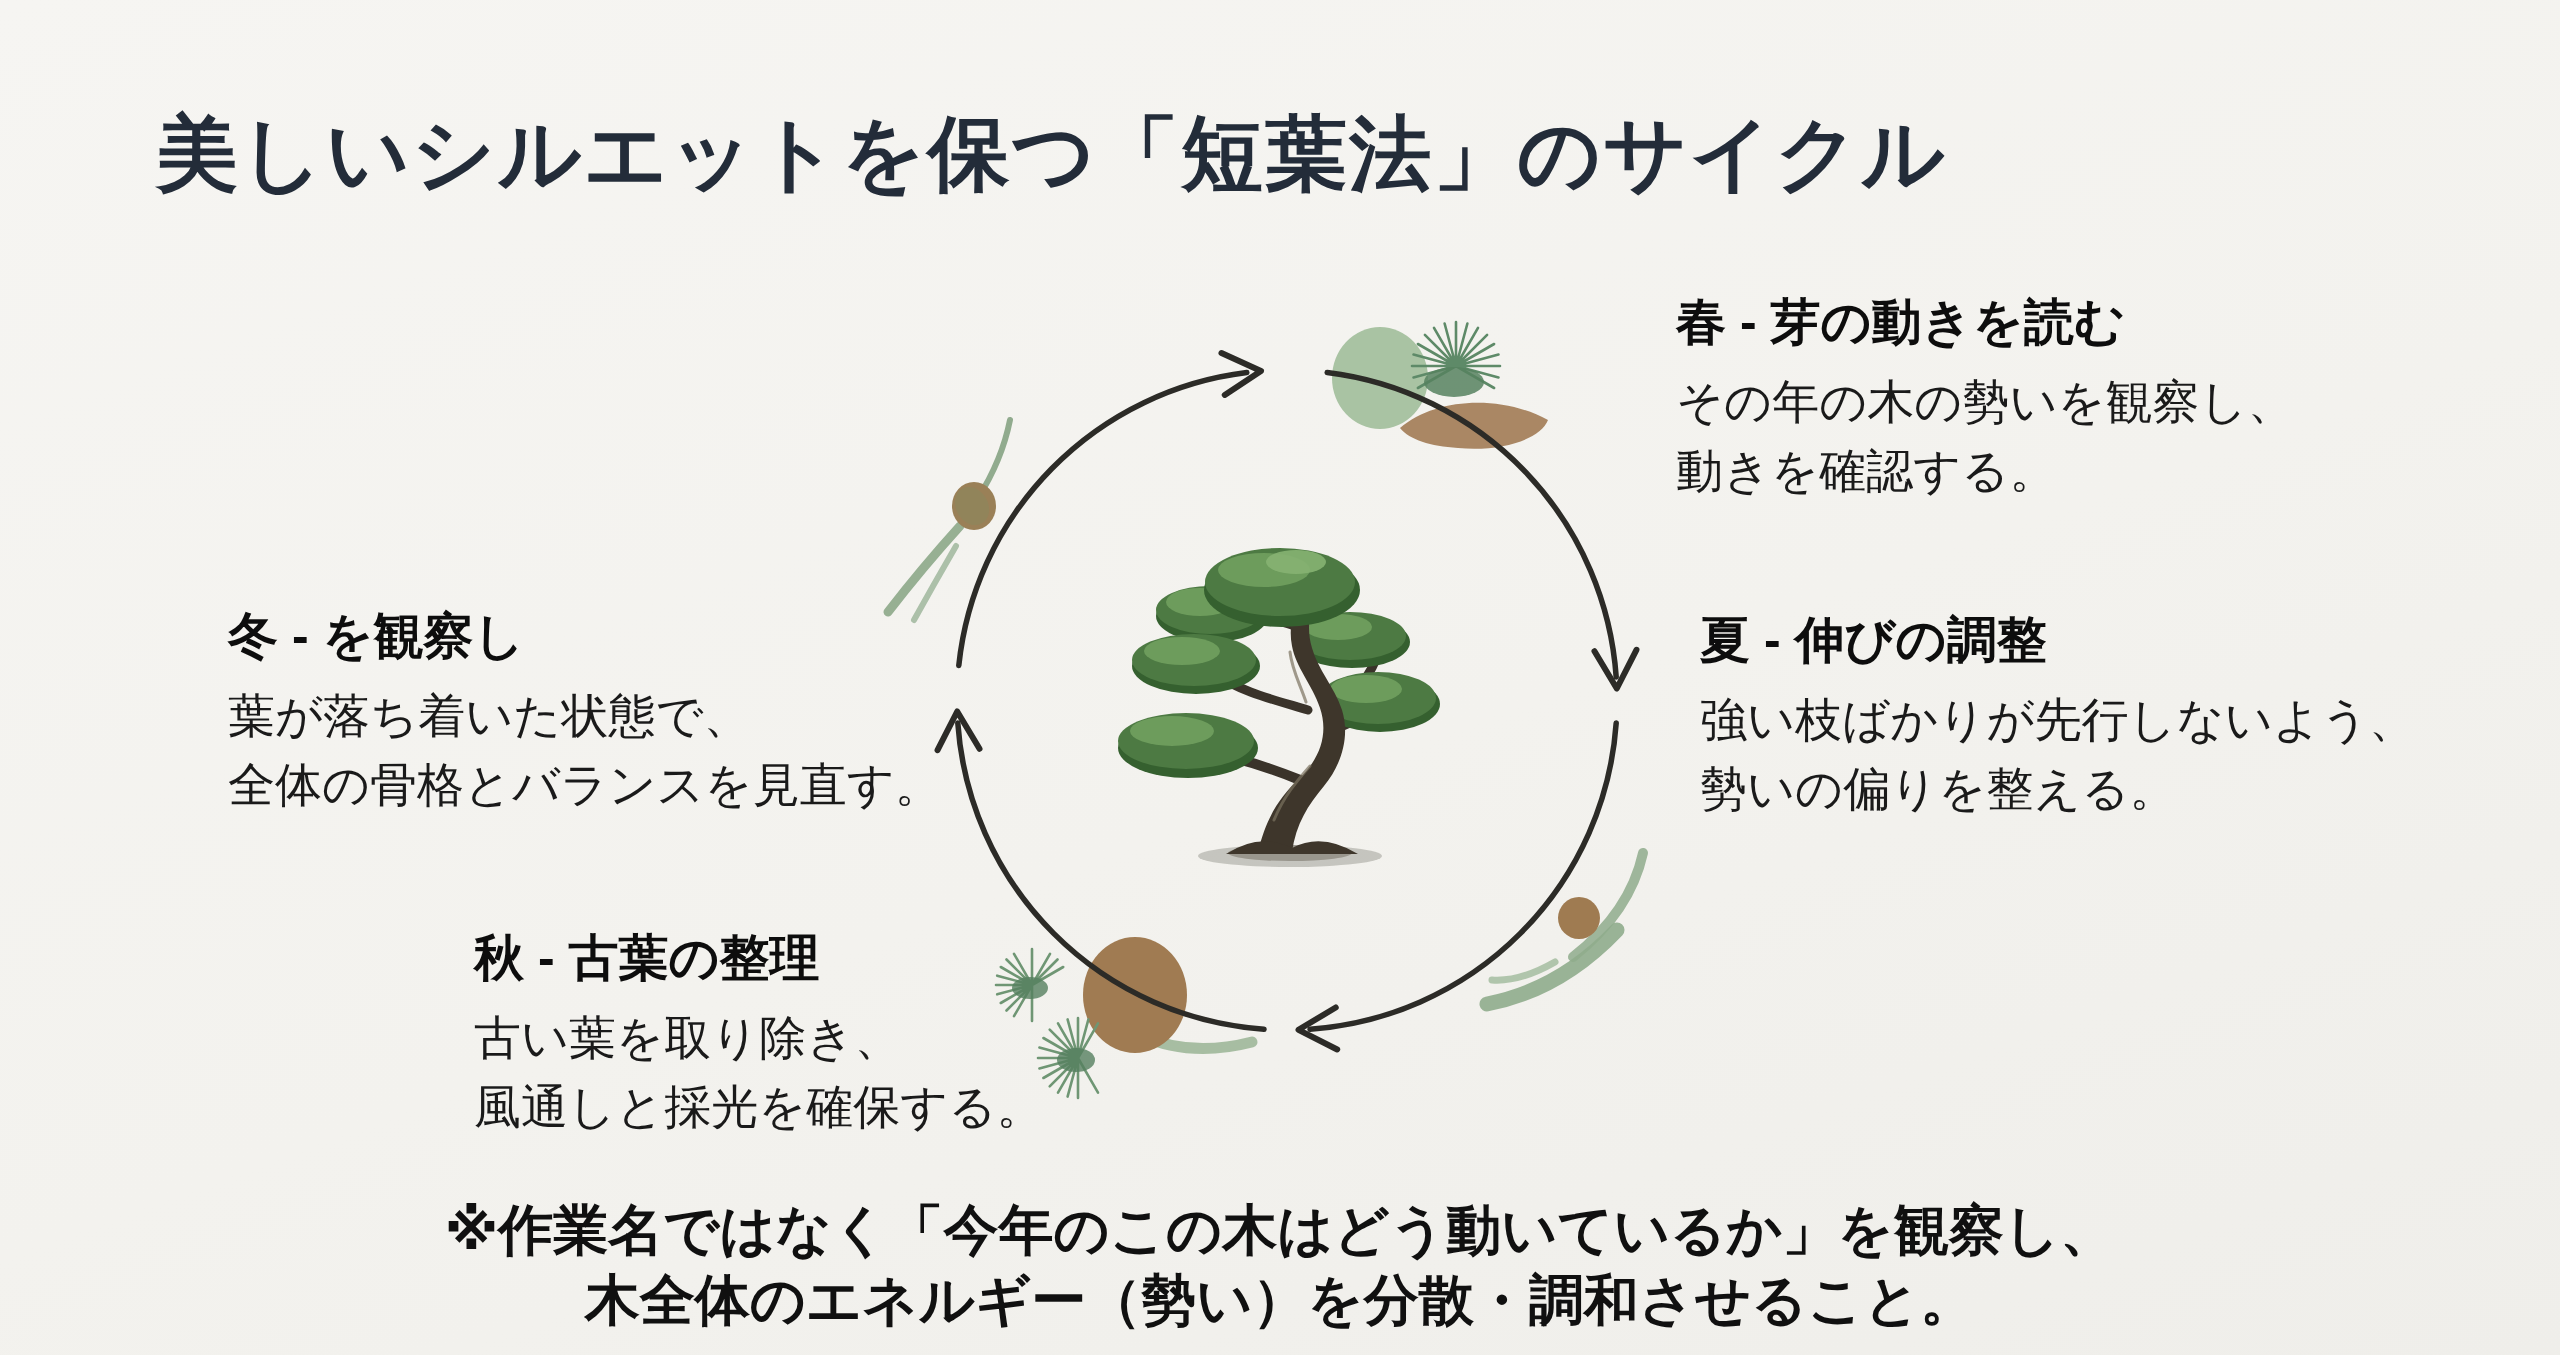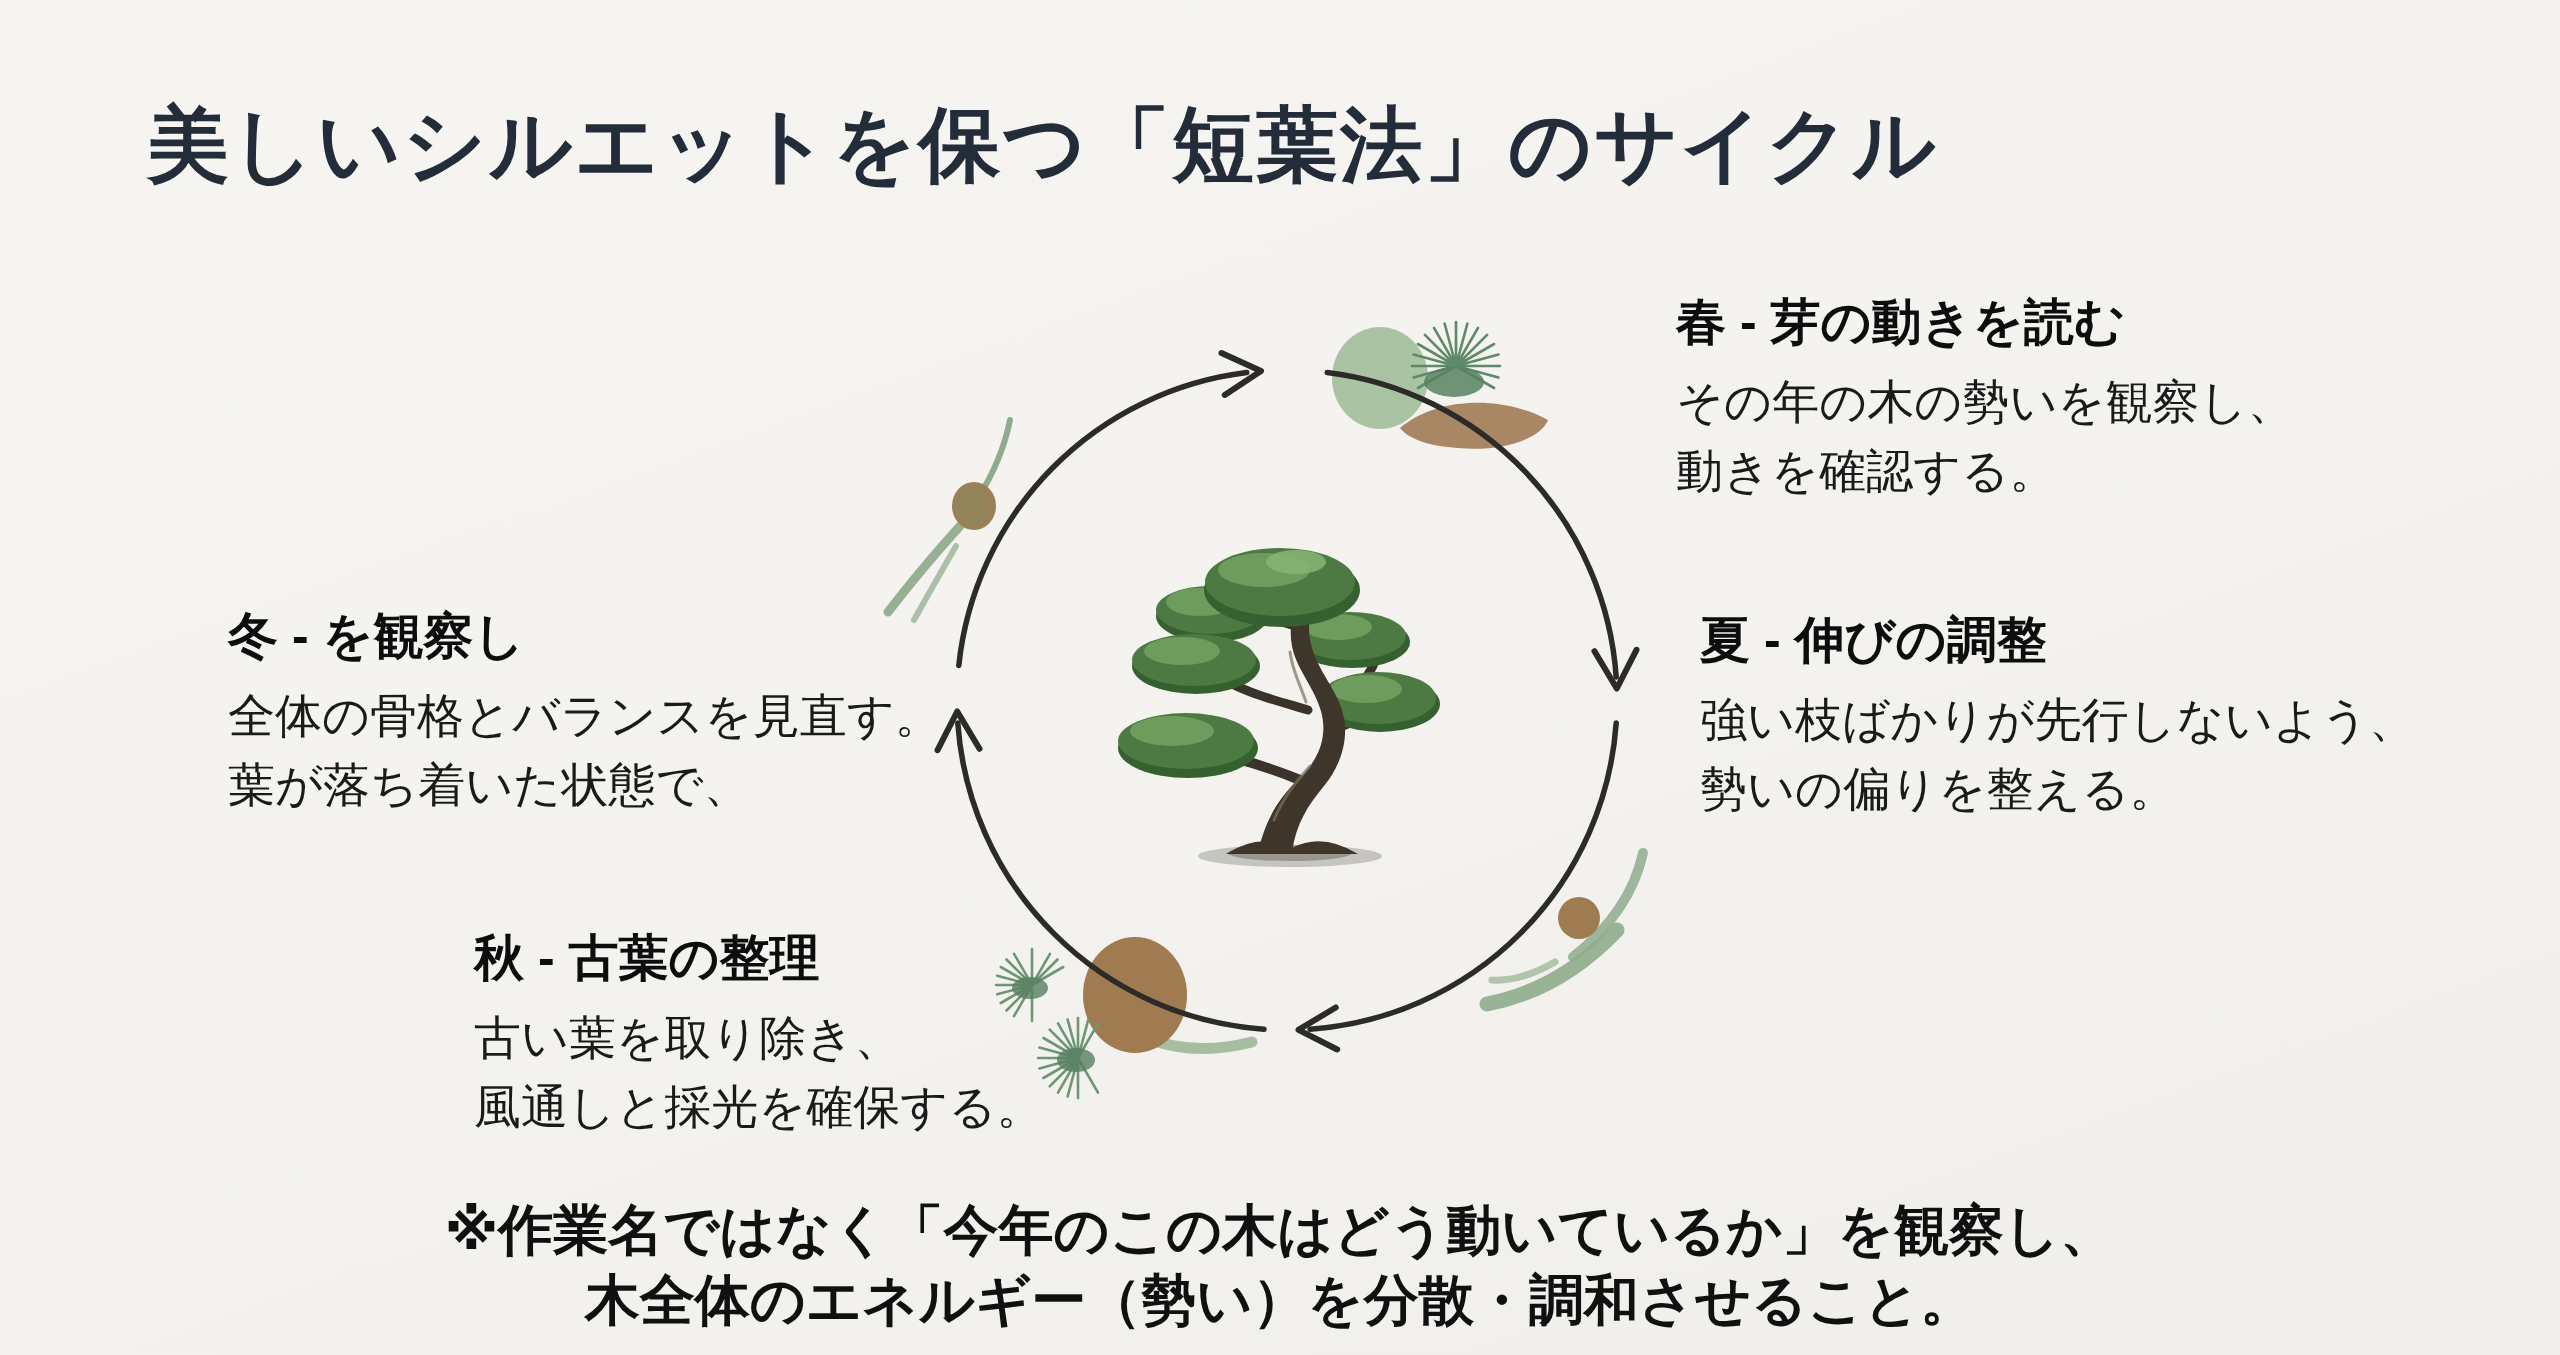--- a/index.html
+++ b/index.html
@@ -2,21 +2,21 @@
 <html lang="ja"><head>
 <meta charset="utf-8">
 <style>
   html,body{margin:0;padding:0;background:#e9e8e4;}
   #stage{
     position:relative;width:2560px;height:1355px;overflow:hidden;
     background:linear-gradient(160deg,#f6f5f2 0%,#f3f2ee 55%,#efeeea 100%);
     font-family:"Liberation Sans","DejaVu Sans",sans-serif;color:#161616;
   }
   .title{
-    position:absolute;left:140px;top:92px;margin:7px;
+    position:absolute;left:140px;top:92px;margin:16px;
     font-family:"Liberation Serif","DejaVu Serif",serif;
     font-size:82px;font-weight:700;letter-spacing:2px;line-height:1.15;
     color:#232c39;white-space:nowrap;
   }
   .season{position:absolute;}
   .season h2{
     margin:0 0 16px 0;font-size:50px;font-weight:700;line-height:1.2;
     color:#0d0d0d;white-space:nowrap;
   }
   .season .line{
@@ -177,22 +177,22 @@
   </div>
 
   <div class="season" id="season-autumn">
     <h2>秋 - 古葉の整理</h2>
     <div class="line">古い葉を取り除き、</div>
     <div class="line">風通しと採光を確保する。</div>
   </div>
 
   <div class="season" id="season-winter">
     <h2>冬 - を観察し</h2>
+    <div class="line">葉が落ち着いた状態で、</div>
     <div class="line">全体の骨格とバランスを見直す。</div>
-    <div class="line">葉が落ち着いた状態で、</div>
   </div>
 
   <div class="footnote">
     <div>※作業名ではなく「今年のこの木はどう動いているか」を観察し、</div>
     <div>木全体のエネルギー（勢い）を分散・調和させること。</div>
   </div>
 
 </div>
 
 </body></html>

